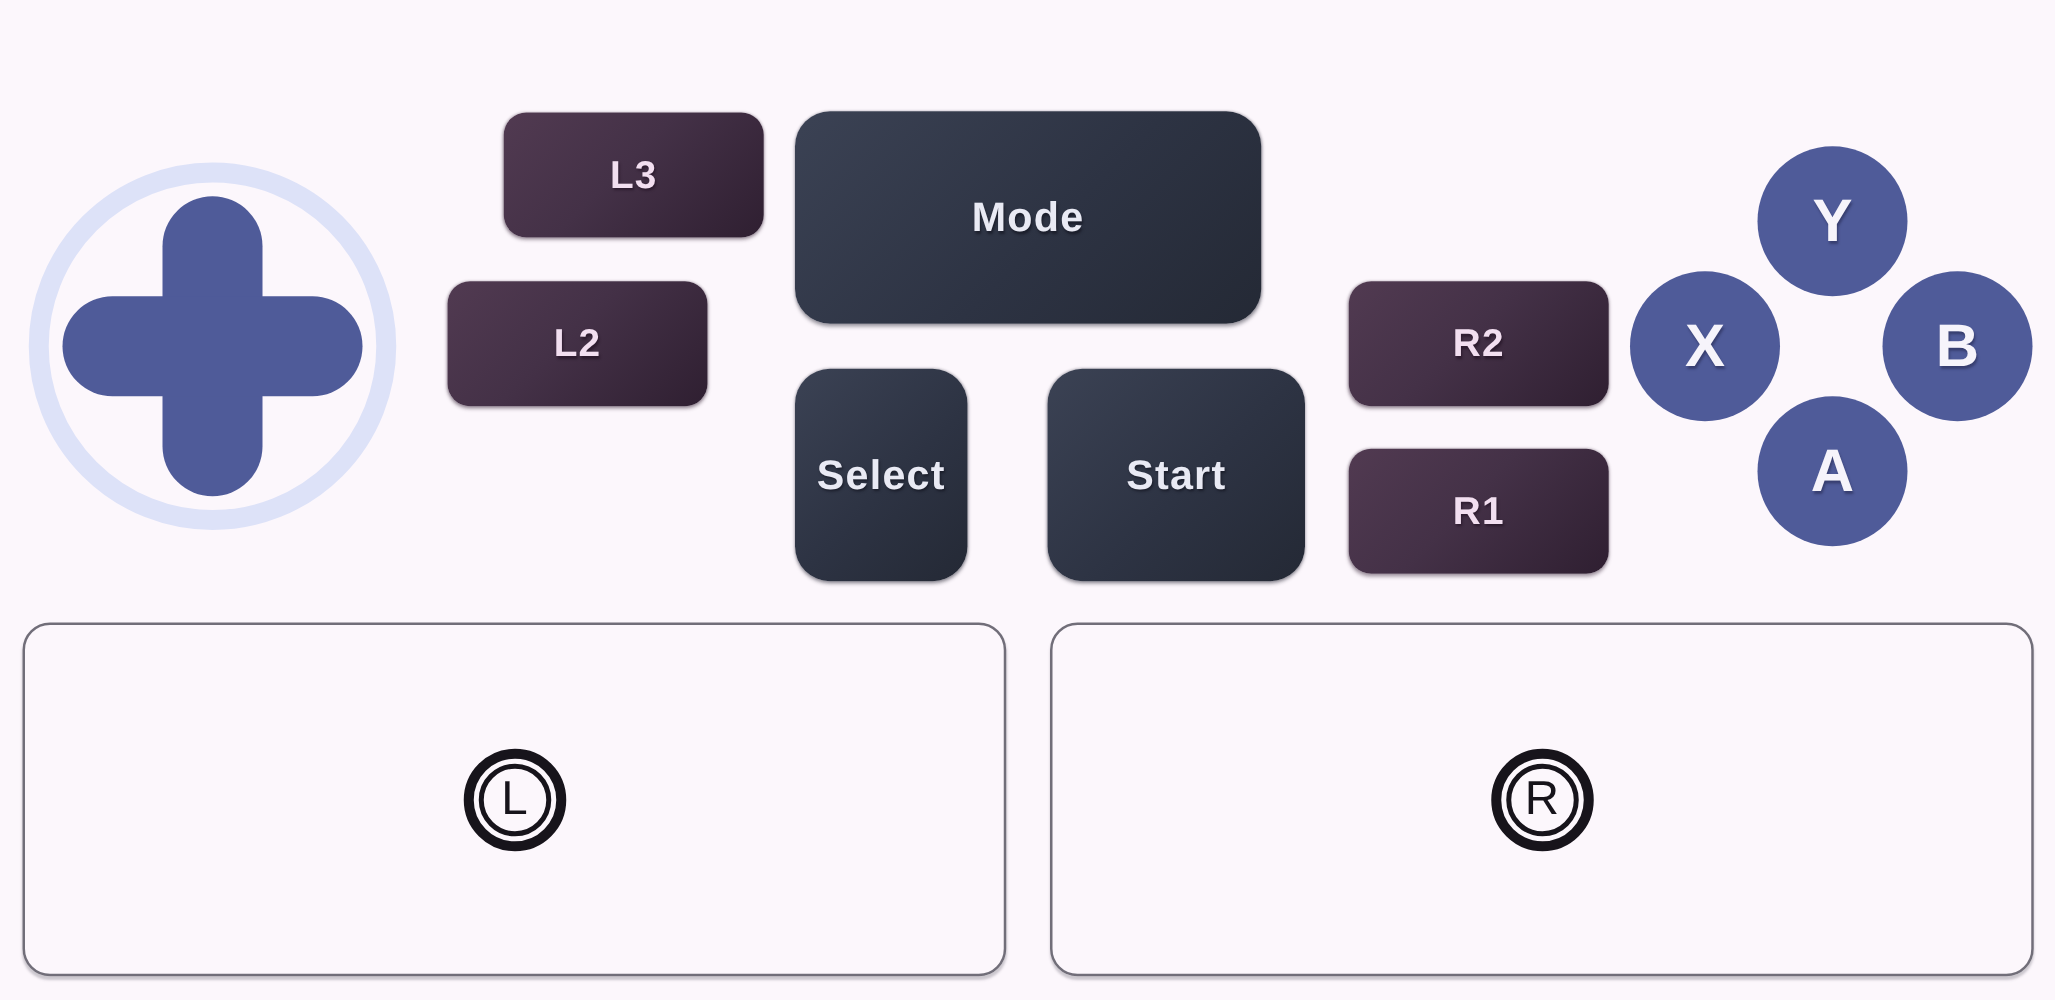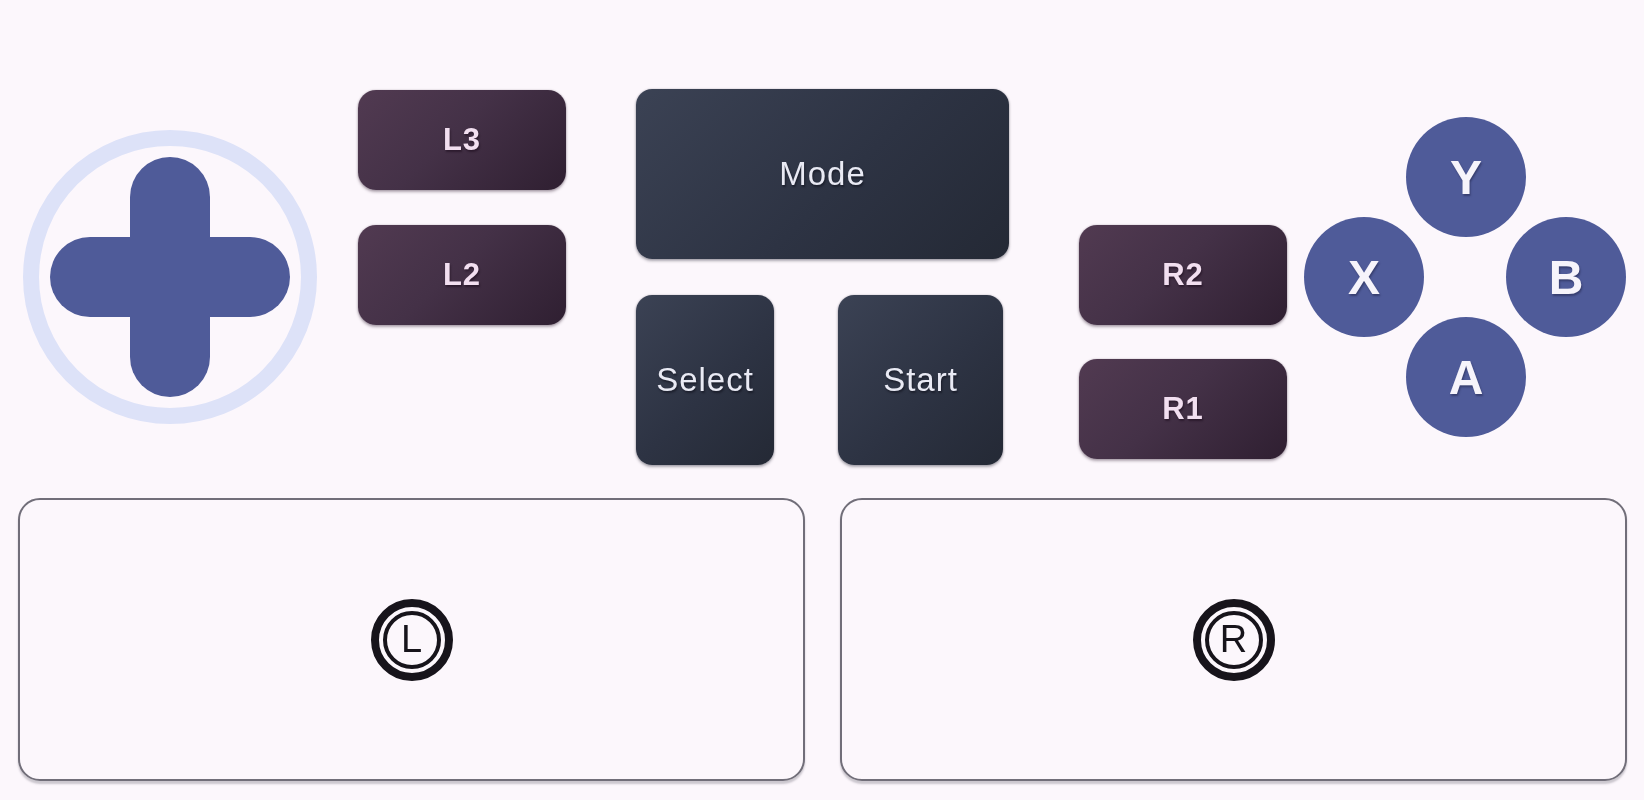--- a/index.html
+++ b/index.html
@@ -26,35 +26,35 @@
     position:absolute;width:208px;height:100px;border-radius:18px;
     background:linear-gradient(135deg,#513a51 0%,#443147 45%,#2f1f31 100%);
     box-shadow:0 2px 3px rgba(40,20,40,0.35), 0 0 2px rgba(40,20,40,0.25);
     display:flex;align-items:center;justify-content:center;
     color:#f2dff0;font-size:31px;font-weight:700;letter-spacing:1px;
     text-shadow:1px 2px 2px rgba(20,5,20,0.45);
     border:none;cursor:pointer;
   }
   .trig.lcol{left:358px;}
   .trig.rcol{left:1079px;}
-  .row1{top:90px;} .row2{top:225px;} .row3{top:359px;}
+  .row1{top:90px;margin-left:45px;} .row2{top:225px;} .row3{top:359px;}
 
   
   .slate{
-    position:absolute;border-radius:16px;
+    position:absolute;border-radius:28px;
     background:linear-gradient(135deg,#3b4254 0%,#2d3343 55%,#242935 100%);
     box-shadow:0 2px 3px rgba(25,25,40,0.35), 0 0 2px rgba(25,25,40,0.25);
     display:flex;align-items:center;justify-content:center;
-    color:#e9eaf4;font-size:33px;font-weight:400;letter-spacing:1px;
+    color:#e9eaf4;font-size:33px;font-weight:700;letter-spacing:1px;
     text-shadow:1px 2px 2px rgba(10,10,20,0.5);
     border:none;cursor:pointer;
   }
   .mode{left:636px;top:89px;width:373px;height:170px;}
   .select{left:636px;top:295px;width:138px;height:170px;}
-  .start{left:838px;top:295px;width:165px;height:170px;}
+  .start{left:838px;top:295px;width:206px;height:170px;}
 
   
   .face{
     position:absolute;width:120px;height:120px;border-radius:50%;
     background:#4f5b99;
     display:flex;align-items:center;justify-content:center;
     color:#f6f4fb;font-size:48px;font-weight:700;
     text-shadow:1px 2px 2px rgba(20,20,50,0.4);
     border:none;cursor:pointer;
   }

